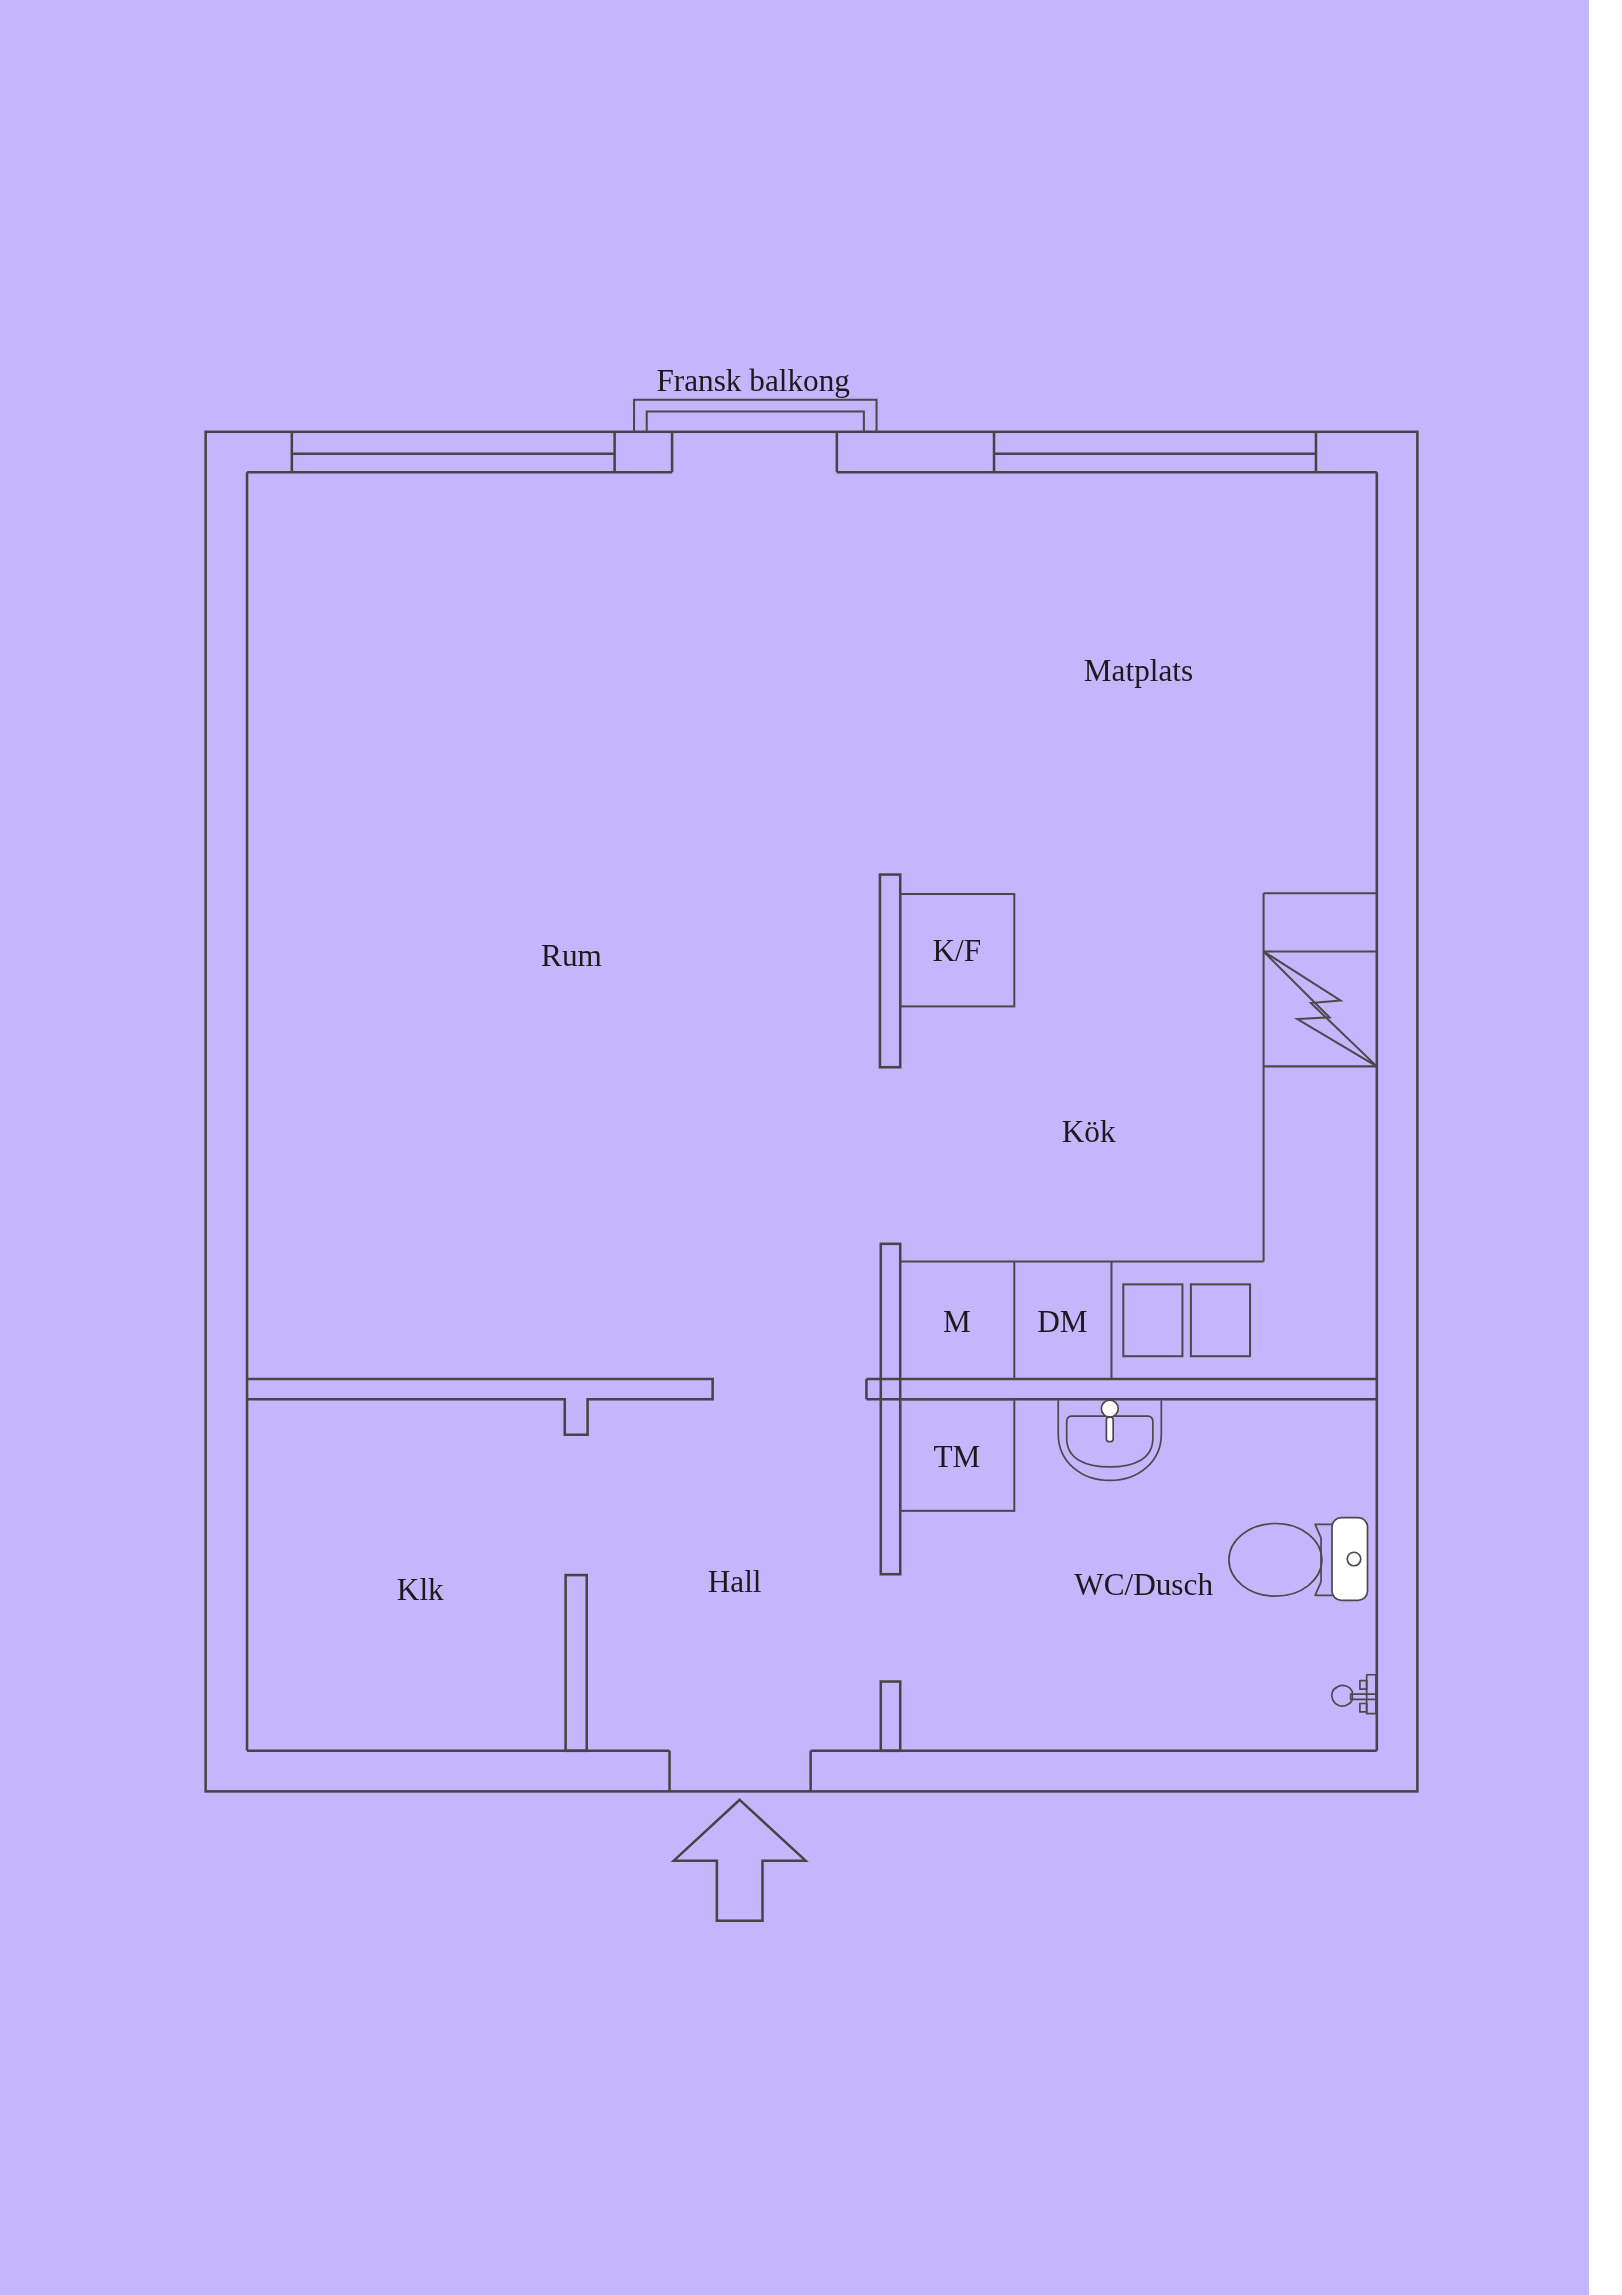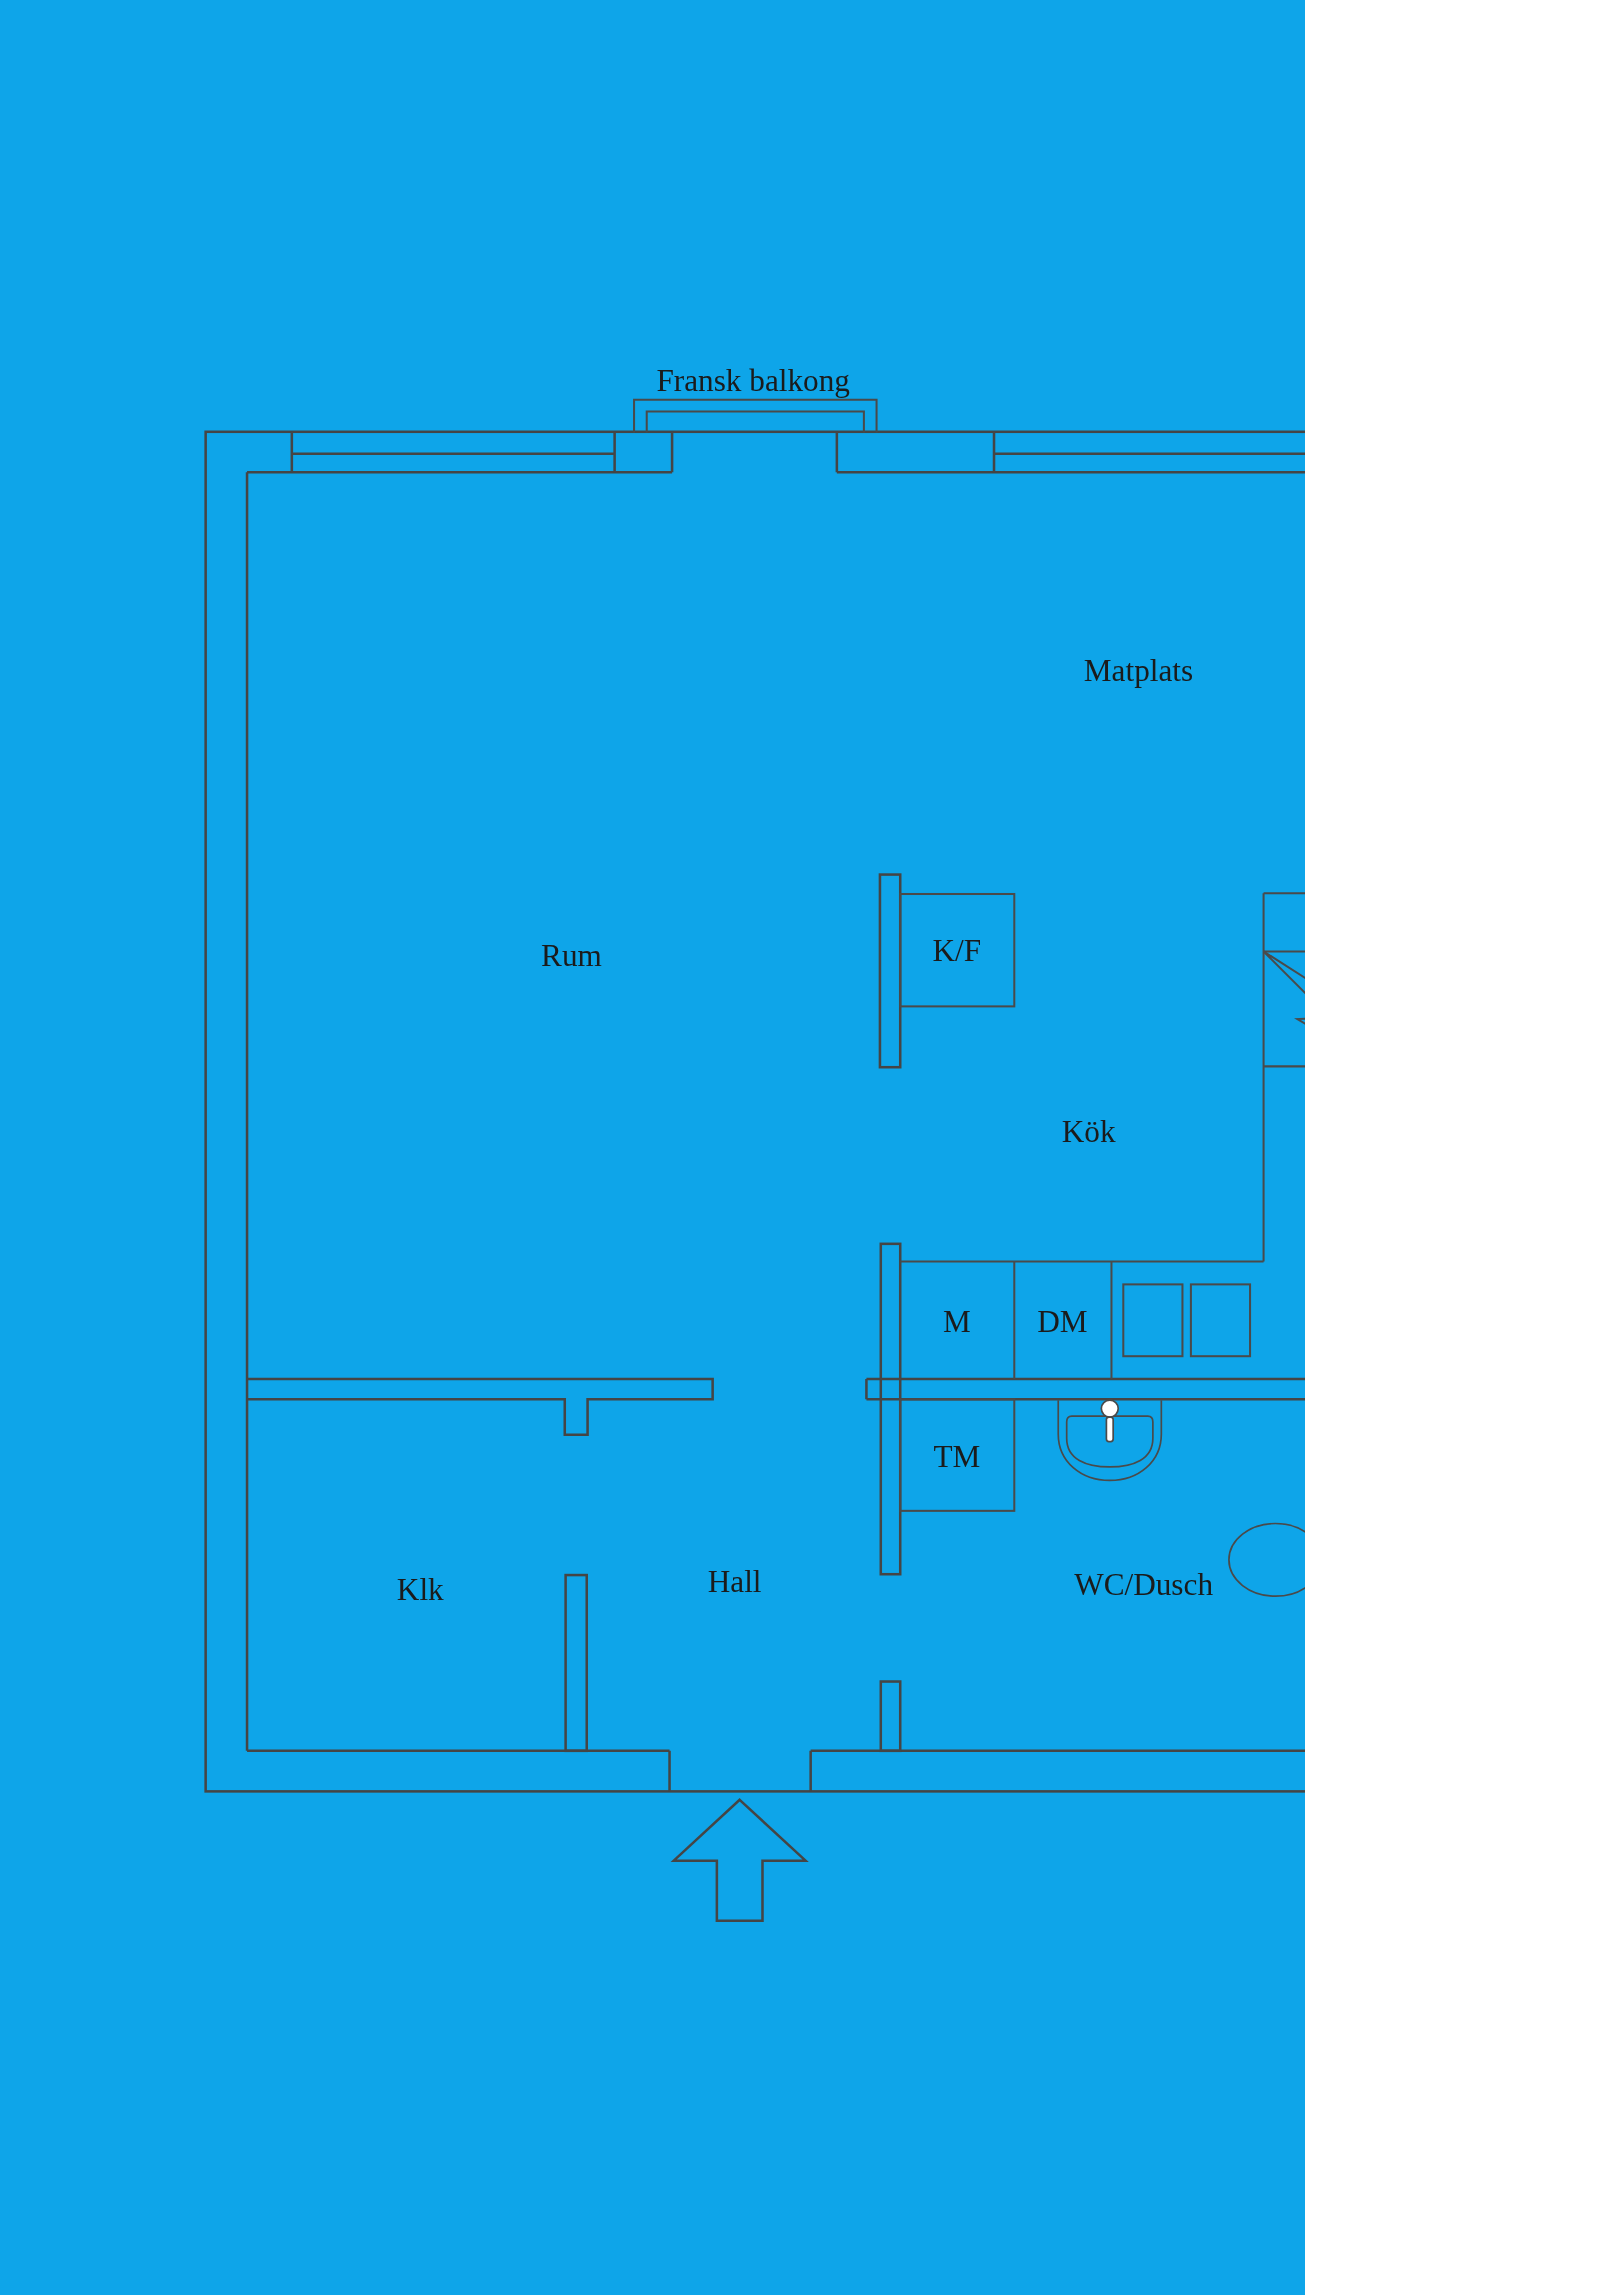--- a/index.html
+++ b/index.html
@@ -3,23 +3,23 @@
 <meta charset="utf-8">
 <style>
   html, body {
     margin: 0;
     padding: 0;
     background: #ffffff;
     font-family: "Liberation Serif", "DejaVu Serif", serif;
   }
   .page {
     position: relative;
-    width: 1305px;
+    width: 1589px;
     height: 2295px;
-    background: #0ea5e9;
+    background: #c4b5fd;
     overflow: hidden;
   }
   svg.plan {
     position: absolute;
     left: 0;
     top: 0;
     width: 1623px;
     height: 2295px;
     display: block;
   }

